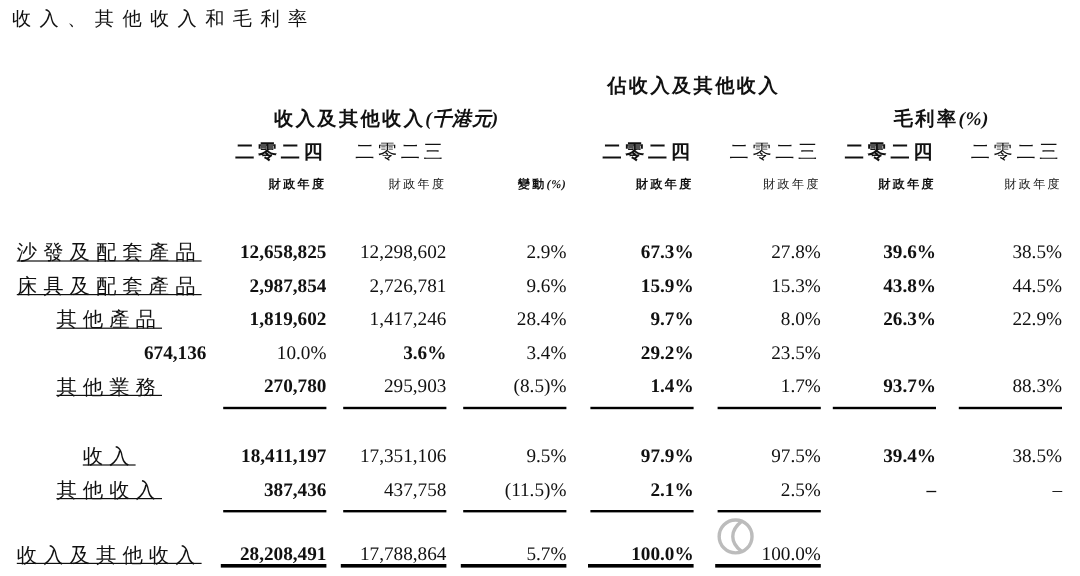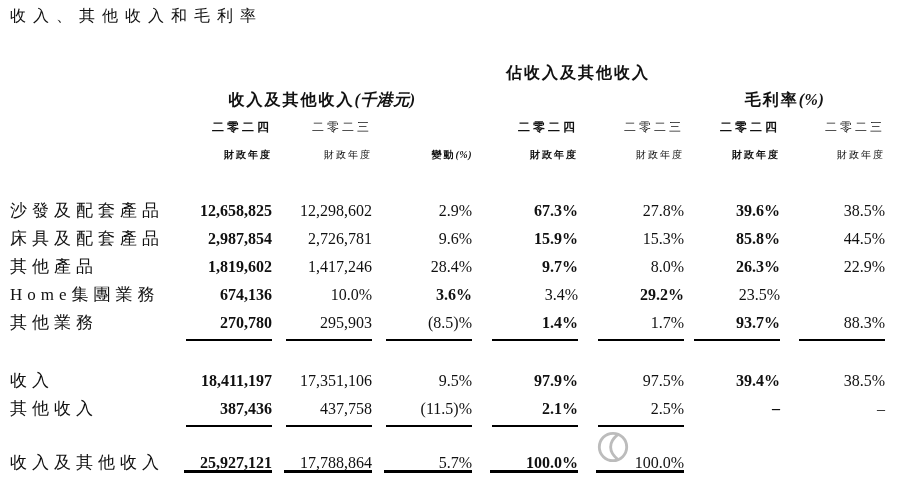--- a/index.html
+++ b/index.html
@@ -17,25 +17,25 @@
   .row {
     display:grid;
     grid-template-columns:162px 100px 100px 100px 106px 106px 96px 105px;
     height:28px; line-height:28px;
   }
   .row.hA { height:26px; line-height:26px; }
   .row.hC { height:27px; line-height:27px; }
   .row.total { height:24px; line-height:24px; }
   .gapA { height:28px; } .gapB { height:30px; } .gapC { height:28px; }
   .cell { position:relative; text-align:right; font-size:16px; white-space:nowrap; }
-  .label { text-align:left; font-size:17px; letter-spacing:5px; }
+  .label { text-align:center; font-size:17px; letter-spacing:5px;text-decoration:underline; }
   .b { font-weight:bold; }
   .hgroup { text-align:center; font-weight:bold; font-size:16px; letter-spacing:2px; white-space:nowrap; }
   .span24 { grid-column:2/5; } .span56 { grid-column:5/7; } .span78 { grid-column:7/9; }
-  .yhead { font-size:12px; letter-spacing:3px; }
+  .yhead { font-size:16px; letter-spacing:3px; }
   .fyhead { font-size:10px; letter-spacing:2px; }
   .u { font-style:italic; letter-spacing:0.5px; }
   .ul::after {
     content:""; position:absolute; right:0; bottom:-4px;
     width:86px; border-bottom:2px solid #000;
   }
   .dul::after {
     content:""; position:absolute; right:0; bottom:-10px;
     width:88px; height:9px; border-top:3px solid #000; border-bottom:3px solid #000;
   }
@@ -101,37 +101,36 @@
       <div class="cell">38.5%</div>
     </div>
 
     <div class="row">
       <div class="cell label">床具及配套產品</div>
       <div class="cell b">2,987,854</div>
       <div class="cell">2,726,781</div>
       <div class="cell">9.6%</div>
       <div class="cell b">15.9%</div>
       <div class="cell">15.3%</div>
-      <div class="cell b">85.8%</div>
+      <div class="cell b">43.8%</div>
       <div class="cell">44.5%</div>
     </div>
 
     <div class="row">
       <div class="cell label">其他產品</div>
       <div class="cell b">1,819,602</div>
       <div class="cell">1,417,246</div>
       <div class="cell">28.4%</div>
       <div class="cell b">9.7%</div>
       <div class="cell">8.0%</div>
       <div class="cell b">26.3%</div>
       <div class="cell">22.9%</div>
     </div>
 
     <div class="row">
-      <div class="cell label">Home集團業務</div>
       <div class="cell b">674,136</div>
       <div class="cell">10.0%</div>
       <div class="cell b">3.6%</div>
       <div class="cell">3.4%</div>
       <div class="cell b">29.2%</div>
       <div class="cell">23.5%</div>
     </div>
 
     <div class="row">
       <div class="cell label">其他業務</div>
@@ -165,21 +164,21 @@
       <div class="cell b ul">2.1%</div>
       <div class="cell ul">2.5%</div>
       <div class="cell b">–</div>
       <div class="cell">–</div>
     </div>
 
     <div class="gapC"></div>
 
     <div class="row total">
       <div class="cell label">收入及其他收入</div>
-      <div class="cell b dul">25,927,121</div>
+      <div class="cell b dul">28,208,491</div>
       <div class="cell dul">17,788,864</div>
       <div class="cell dul">5.7%</div>
       <div class="cell b dul">100.0%</div>
       <div class="cell dul">100.0%</div>
       <div class="cell"></div>
       <div class="cell"></div>
     </div>
 
   </div>
 

